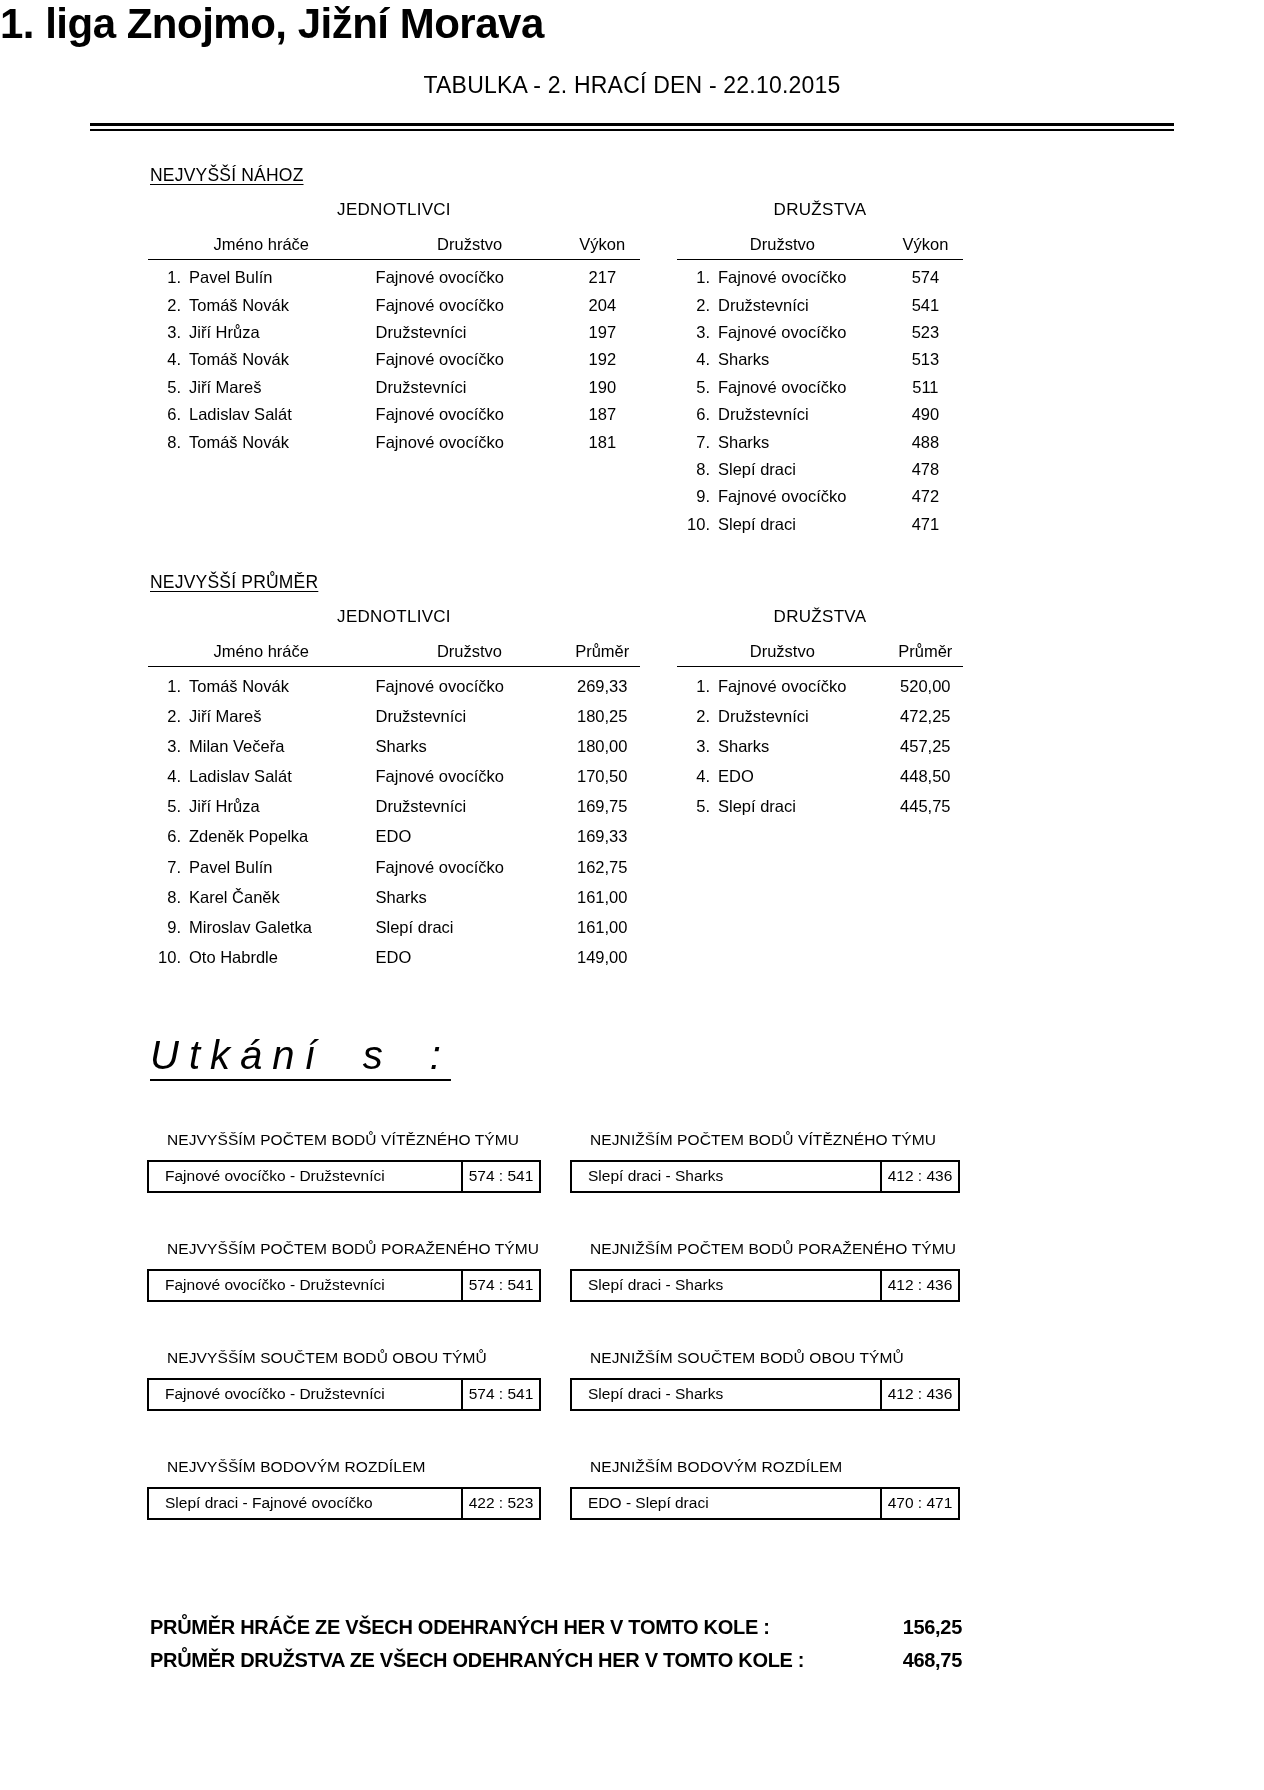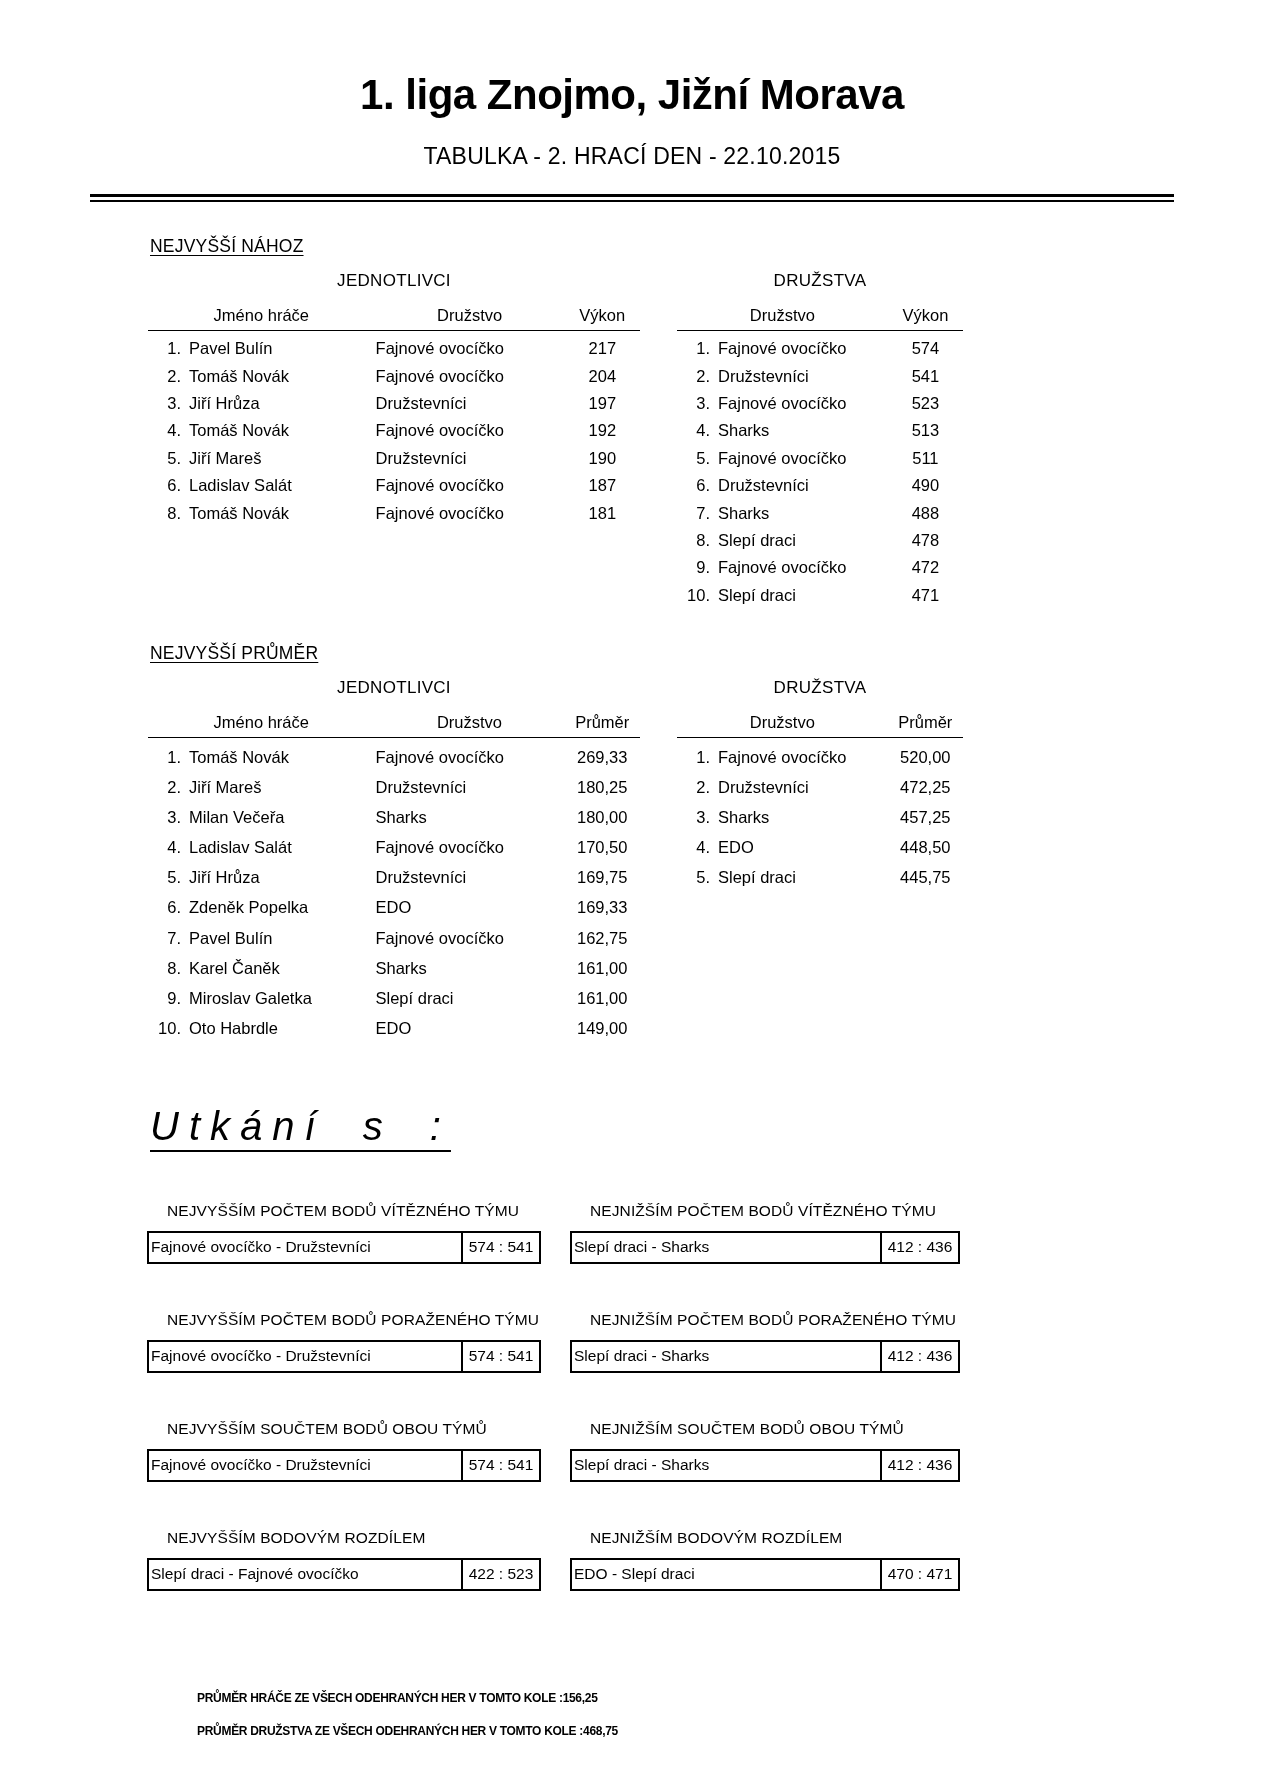--- a/index.html
+++ b/index.html
@@ -2,21 +2,21 @@
 <html><head>
 <meta charset="utf-8">
 <style>
   html,body{margin:0;padding:0;background:#ffffff;}
   .page{
     width:1264px;height:1790px;position:relative;overflow:hidden;
     background:#ffffff;color:#000;
     font-family:"Liberation Sans", sans-serif;
   }
   .title{
-    padding-top:40px;text-align:center;font-size:42px;font-weight:bold;letter-spacing:-0.5px;margin-top:31px;
+    text-align:left;font-size:42px;font-weight:bold;letter-spacing:-0.5px;
   }
   .subtitle{
     margin-top:24px;text-align:center;font-size:23px;letter-spacing:0.2px;
   }
   .double-rule{
     margin:24px 90px 0 90px;height:3px;
     border-top:3px solid #000;border-bottom:2px solid #000;
   }
   .sec-heading{
     margin:34px 0 0 150px;font-size:17.5px;text-decoration:underline;
@@ -46,26 +46,26 @@
     text-decoration:underline;text-underline-offset:10px;text-decoration-thickness:2px;
     line-height:48px;
   }
   .boxes-grid{
     display:grid;grid-template-columns:394px 390px;column-gap:29px;
     margin:52px 0 0 147px;
   }
   .box-group{margin-bottom:47px;}
   .box-label{font-size:15.5px;margin:0 0 11px 20px;letter-spacing:0.1px;}
   .score-box{display:flex;border:2px solid #000;height:29px;background:#fff;align-items:stretch;}
-  .match{flex:1;display:flex;align-items:center;padding-left:2px;font-size:15.5px;border-right:2px solid #000;}
+  .match{flex:1;display:flex;align-items:center;padding-left:16px;font-size:15.5px;border-right:2px solid #000;}
   .score{width:76px;display:flex;align-items:center;justify-content:center;font-size:15.5px;}
   .summary{margin:44px 0 0 150px;width:812px;}
   .summary-row{
-    display:flex;align-items:baseline;
-    font-weight:bold;font-size:12px;line-height:33px;letter-spacing:-0.3px;margin-left:47px;
+    display:flex;justify-content:space-between;align-items:baseline;
+    font-weight:bold;font-size:20px;line-height:33px;letter-spacing:-0.3px;
   }
 </style>
 </head>
 <body>
 
 <div class="page">
 
   <div class="title">1. liga Znojmo, Jižní Morava</div>
   <div class="subtitle">TABULKA - 2. HRACÍ DEN - 22.10.2015</div>
   <div class="double-rule"></div>

